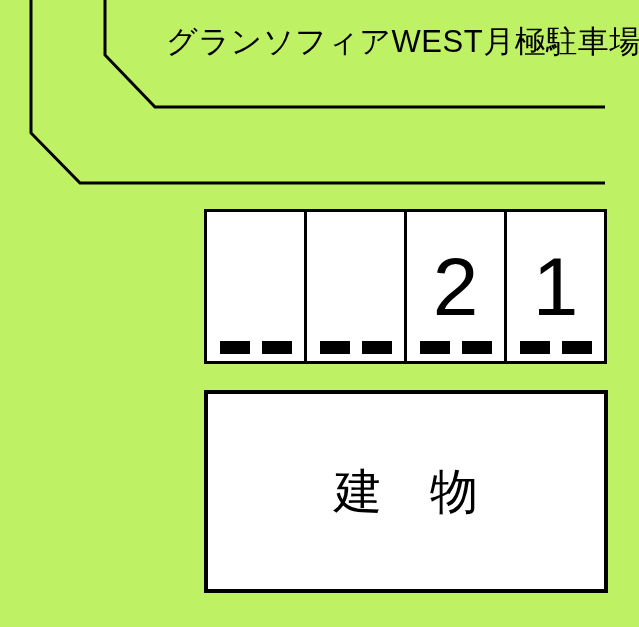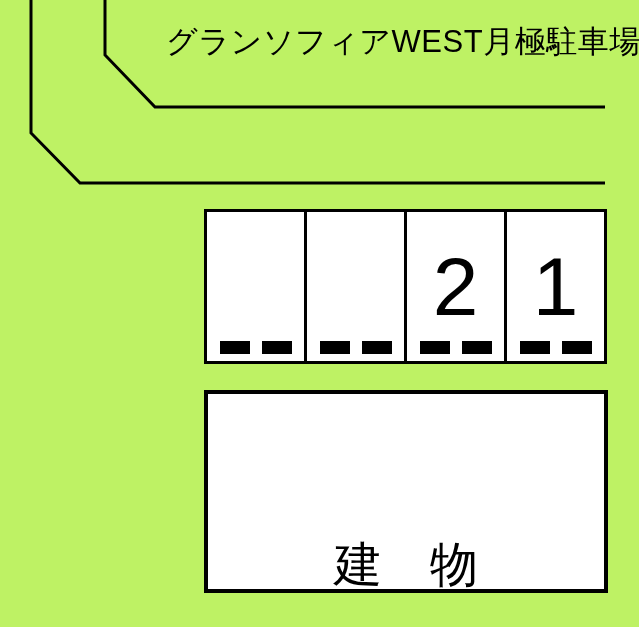--- a/index.html
+++ b/index.html
@@ -75,21 +75,21 @@
   }
   .building {
     position: absolute;
     left: 204px;
     top: 390px;
     width: 404px;
     height: 203px;
     box-sizing: border-box;
     border: 4px solid #000000;
     display: flex;
-    align-items: flex-end;
+    align-items: center;
     justify-content: center;
     background: #ffffff;
   }
   .building-label {
     font-size: 48px;
     line-height: 1;
     white-space: pre;
   }
 </style>
 </head>

